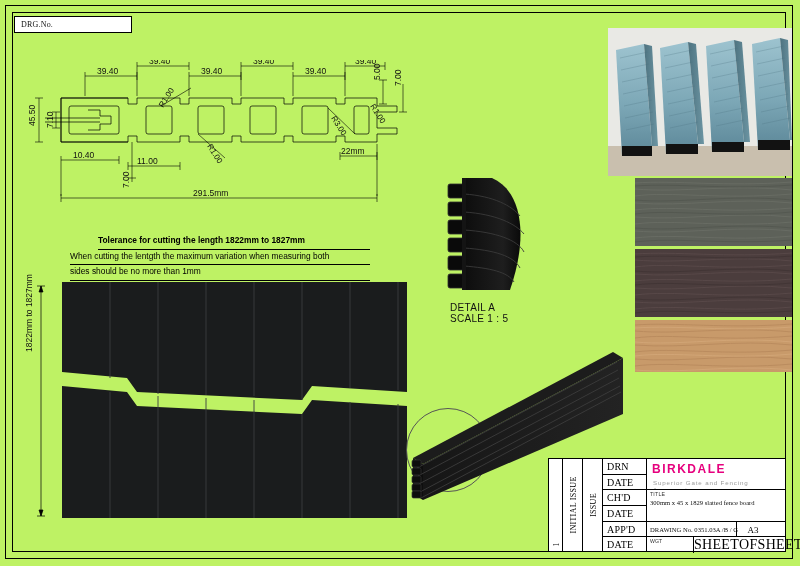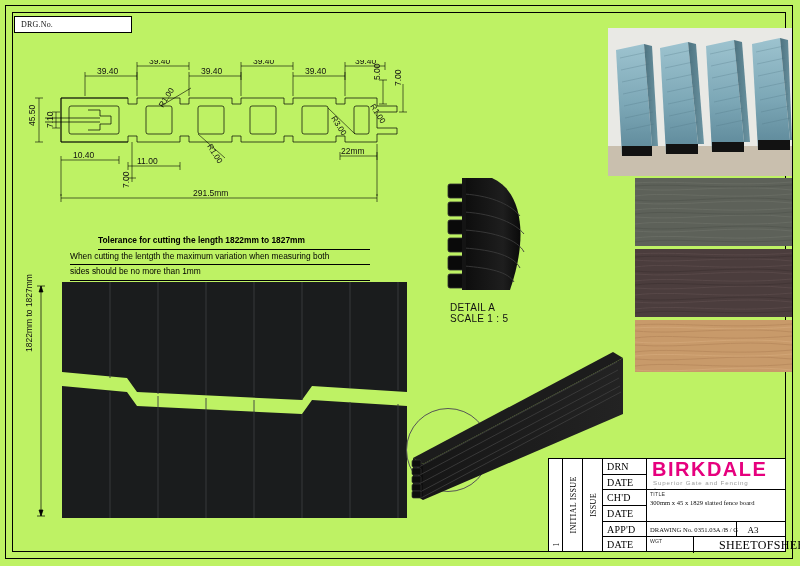--- a/index.html
+++ b/index.html
@@ -49,31 +49,31 @@
   .tb-col-rev{position:absolute;left:0;top:0;width:14px;height:100%;border-right:1px solid #000;box-sizing:border-box;}
   .tb-col-rev .num{position:absolute;bottom:2px;left:0;width:14px;text-align:center;font-size:7.5px;transform:rotate(-90deg);transform-origin:center;}
   .tb-col-init{position:absolute;left:14px;top:0;width:20px;height:100%;border-right:1px solid #000;box-sizing:border-box;}
   .vlabel{position:absolute;left:50%;top:50%;transform:translate(-50%,-50%) rotate(-90deg);white-space:nowrap;font-size:8px;letter-spacing:.3px;}
   .tb-col-issue{position:absolute;left:34px;top:0;width:20px;height:100%;border-right:1px solid #000;box-sizing:border-box;}
   .tb-col-fields{position:absolute;left:54px;top:0;width:44px;height:100%;border-right:1px solid #000;box-sizing:border-box;}
   .tb-field{height:15.66px;border-bottom:1px solid #000;box-sizing:border-box;font-size:10px;padding:2px 0 0 4px;letter-spacing:.2px;}
   .tb-field:last-child{border-bottom:none;}
   .tb-right{position:absolute;left:98px;top:0;right:0;height:100%;}
   .tb-logo-cell{height:31.3px;border-bottom:1px solid #000;box-sizing:border-box;position:relative;overflow:hidden;}
-  .logo{position:absolute;left:5px;top:2px;font-family:"Liberation Sans",sans-serif;font-weight:bold;font-size:20px;letter-spacing:1.5px;color:#E6007E;line-height:17px;}
+  .logo{position:absolute;left:5px;top:2px;font-family:"Liberation Sans",sans-serif;font-weight:bold;font-size:12px;letter-spacing:1.5px;color:#E6007E;line-height:17px;}
   .logo-tag{position:absolute;left:6px;top:20px;font-family:"Liberation Sans",sans-serif;font-size:6.2px;letter-spacing:.85px;color:#9a9a9a;}
   .tb-title-cell{height:31.3px;border-bottom:1px solid #000;box-sizing:border-box;position:relative;}
   .tb-sublabel{position:absolute;left:3px;top:1px;font-family:"Liberation Sans",sans-serif;font-size:5.2px;color:#333;letter-spacing:.2px;}
   .tb-titletext{position:absolute;left:3px;top:9px;font-family:"Liberation Serif",serif;font-size:6.6px;color:#111;}
   .tb-drw-cell{height:15.66px;border-bottom:1px solid #000;box-sizing:border-box;position:relative;}
   .tb-drwtext{position:absolute;left:3px;top:4px;font-family:"Liberation Serif",serif;font-size:6.6px;color:#111;}
   .tb-a3{position:absolute;right:16px;top:0;width:33px;height:100%;border-left:1px solid #000;box-sizing:border-box;text-align:center;font-size:9px;padding-top:3px;font-family:"Liberation Serif",serif;}
   .tb-bot-cell{height:15.7px;box-sizing:border-box;position:relative;}
   .tb-wgt{position:absolute;left:3px;top:1px;font-family:"Liberation Sans",sans-serif;font-size:5.2px;color:#333;}
-  .tb-sheet{position:absolute;left:46px;top:0;right:0;height:100%;border-left:1px solid #000;box-sizing:border-box;display:flex;align-items:center;justify-content:space-around;font-size:12px;letter-spacing:.3px;padding-left:25px;}
+  .tb-sheet{position:absolute;left:46px;top:0;right:0;height:100%;border-left:1px solid #000;box-sizing:border-box;display:flex;align-items:center;justify-content:space-around;font-size:14px;letter-spacing:.3px;}
 </style>
 </head>
 <body>
 
 <div class="sheet">
 
   <div class="outer-border"></div>
   <div class="inner-border"></div>
 
   <div class="drgno-box">

